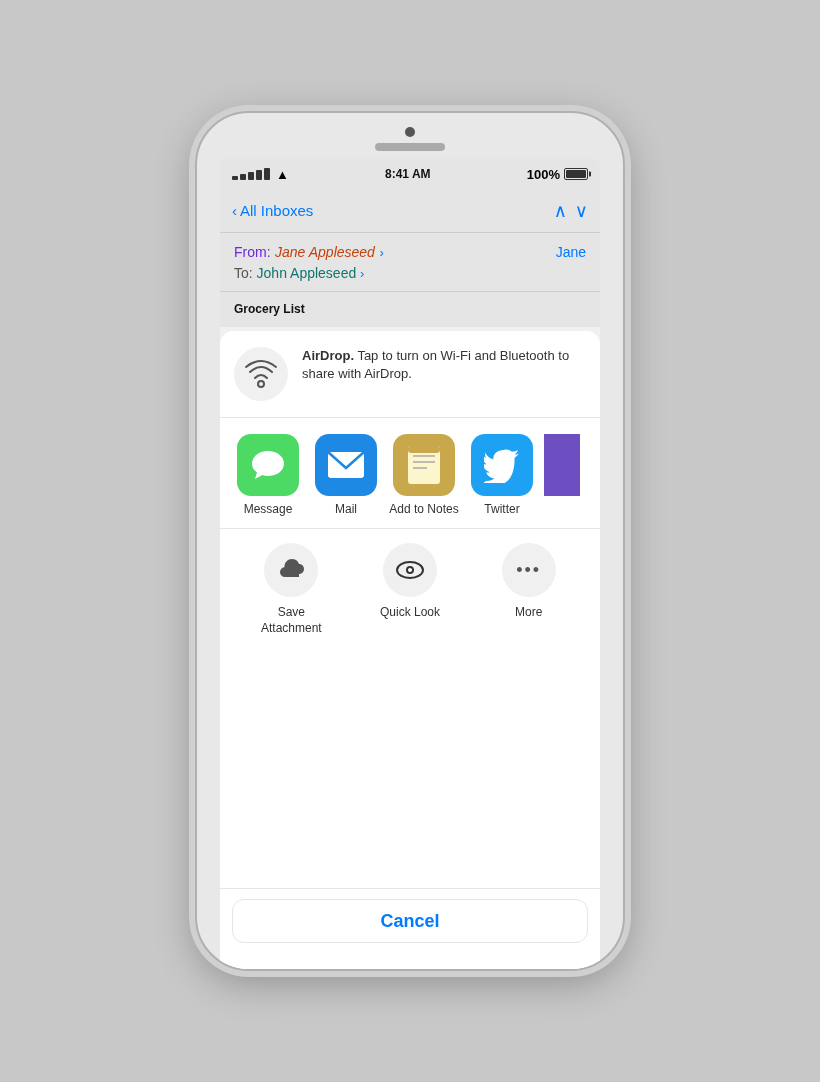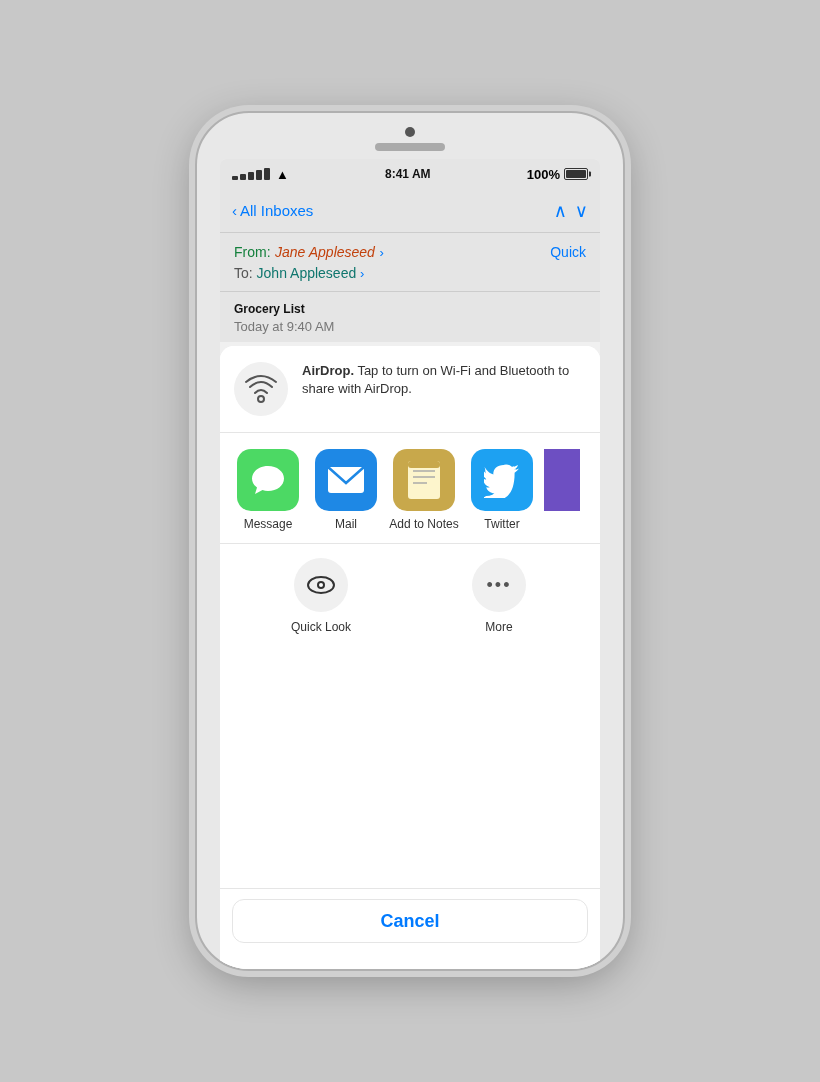--- a/index.html
+++ b/index.html
@@ -198,21 +198,21 @@
 
     .email-from-row {
       display: flex;
       justify-content: space-between;
       align-items: center;
       margin-bottom: 4px;
     }
 
     .email-from-label {
       font-size: 14px;
-      color: #15803d;
+      color: #6d28d9;
     }
 
     .email-from-name {
       font-size: 14px;
       color: #c2410c;
       font-weight: 500;
       font-style: italic;
     }
 
     .hide-link {
@@ -458,32 +458,31 @@
       </div>
     </div>
 
     <div class="email-header">
       <div class="email-from-row">
         <div>
           <span class="email-from-label">From:</span>
           <span class="email-from-name">Jane Appleseed</span>
           <span style="color:#007aff;font-size:13px"> ›</span>
         </div>
-        <span class="hide-link">Quick</span>
+        <span class="hide-link">Jane</span>
       </div>
       <div class="email-to-row">
         <span>To:</span>
         <span class="email-to-name">John Appleseed</span>
         <span style="color:#007aff;font-size:13px"> ›</span>
       </div>
     </div>
 
     <div class="email-subject">
       <div class="subject-title">Grocery List</div>
-      <div class="subject-date">Today at 9:40 AM</div>
     </div>
 
     <div class="share-sheet">
 
       <div class="airdrop-section">
         <div class="airdrop-icon-wrap">
           <svg width="36" height="36" viewBox="0 0 36 36">
             <circle cx="18" cy="28" r="3" fill="none" stroke="#555" stroke-width="2"></circle>
             <path d="M12 22 Q18 16 24 22" fill="none" stroke="#555" stroke-width="2" stroke-linecap="round"></path>
             <path d="M7 16 Q18 6 29 16" fill="none" stroke="#555" stroke-width="2" stroke-linecap="round"></path>
@@ -544,20 +543,28 @@
           <div class="app-icon-item" style="overflow:hidden;width:36px;min-width:36px">
             <div style="width:62px;height:62px;border-radius:14px;background:#6d4fc2;overflow:hidden"></div>
           </div>
 
         </div>
       </div>
 
       <div class="action-icons-section">
         <div class="action-icons-row">
 
+          <div class="action-icon-item">
+            <div class="action-icon-wrap">
+              <svg width="28" height="24" viewBox="0 0 28 24">
+                <path d="M22 16 C25 16 27 13.8 27 11 C27 8.2 25 6 22 6 C22 6 21.8 5.5 21.5 5 C20.5 2.5 18 1 15 1 C10.8 1 7.5 4.3 7.5 8.5 L7.5 9 C5 9.5 3 11.5 3 14 C3 16.8 5.2 19 8 19 L22 19 Z" fill="#555"></path>
+              </svg>
+            </div>
+            <span class="action-icon-label">Save<br>Attachment</span>
+          </div>
 
           <div class="action-icon-item">
             <div class="action-icon-wrap">
               <svg width="30" height="22" viewBox="0 0 30 22">
                 <ellipse cx="15" cy="11" rx="13" ry="8" fill="none" stroke="#333" stroke-width="2"></ellipse>
                 <circle cx="15" cy="11" r="4" fill="#333"></circle>
                 <circle cx="15" cy="11" r="2" fill="white"></circle>
               </svg>
             </div>
             <span class="action-icon-label">Quick Look</span>

